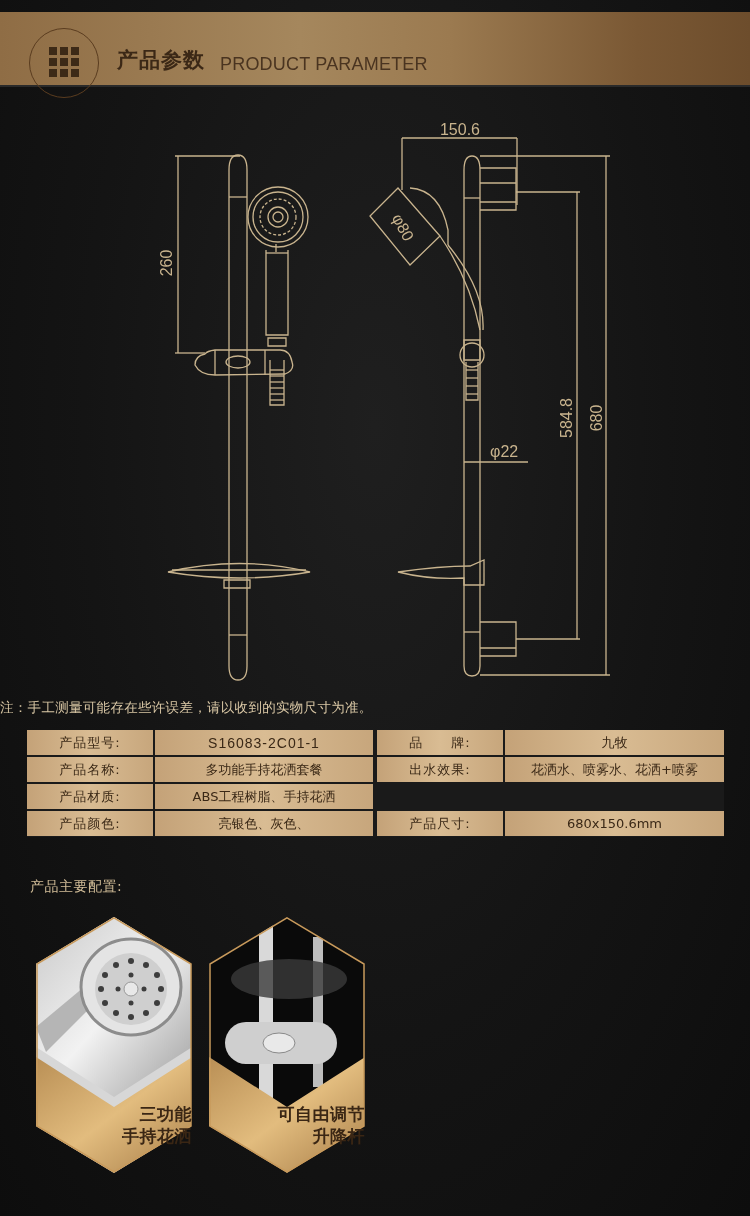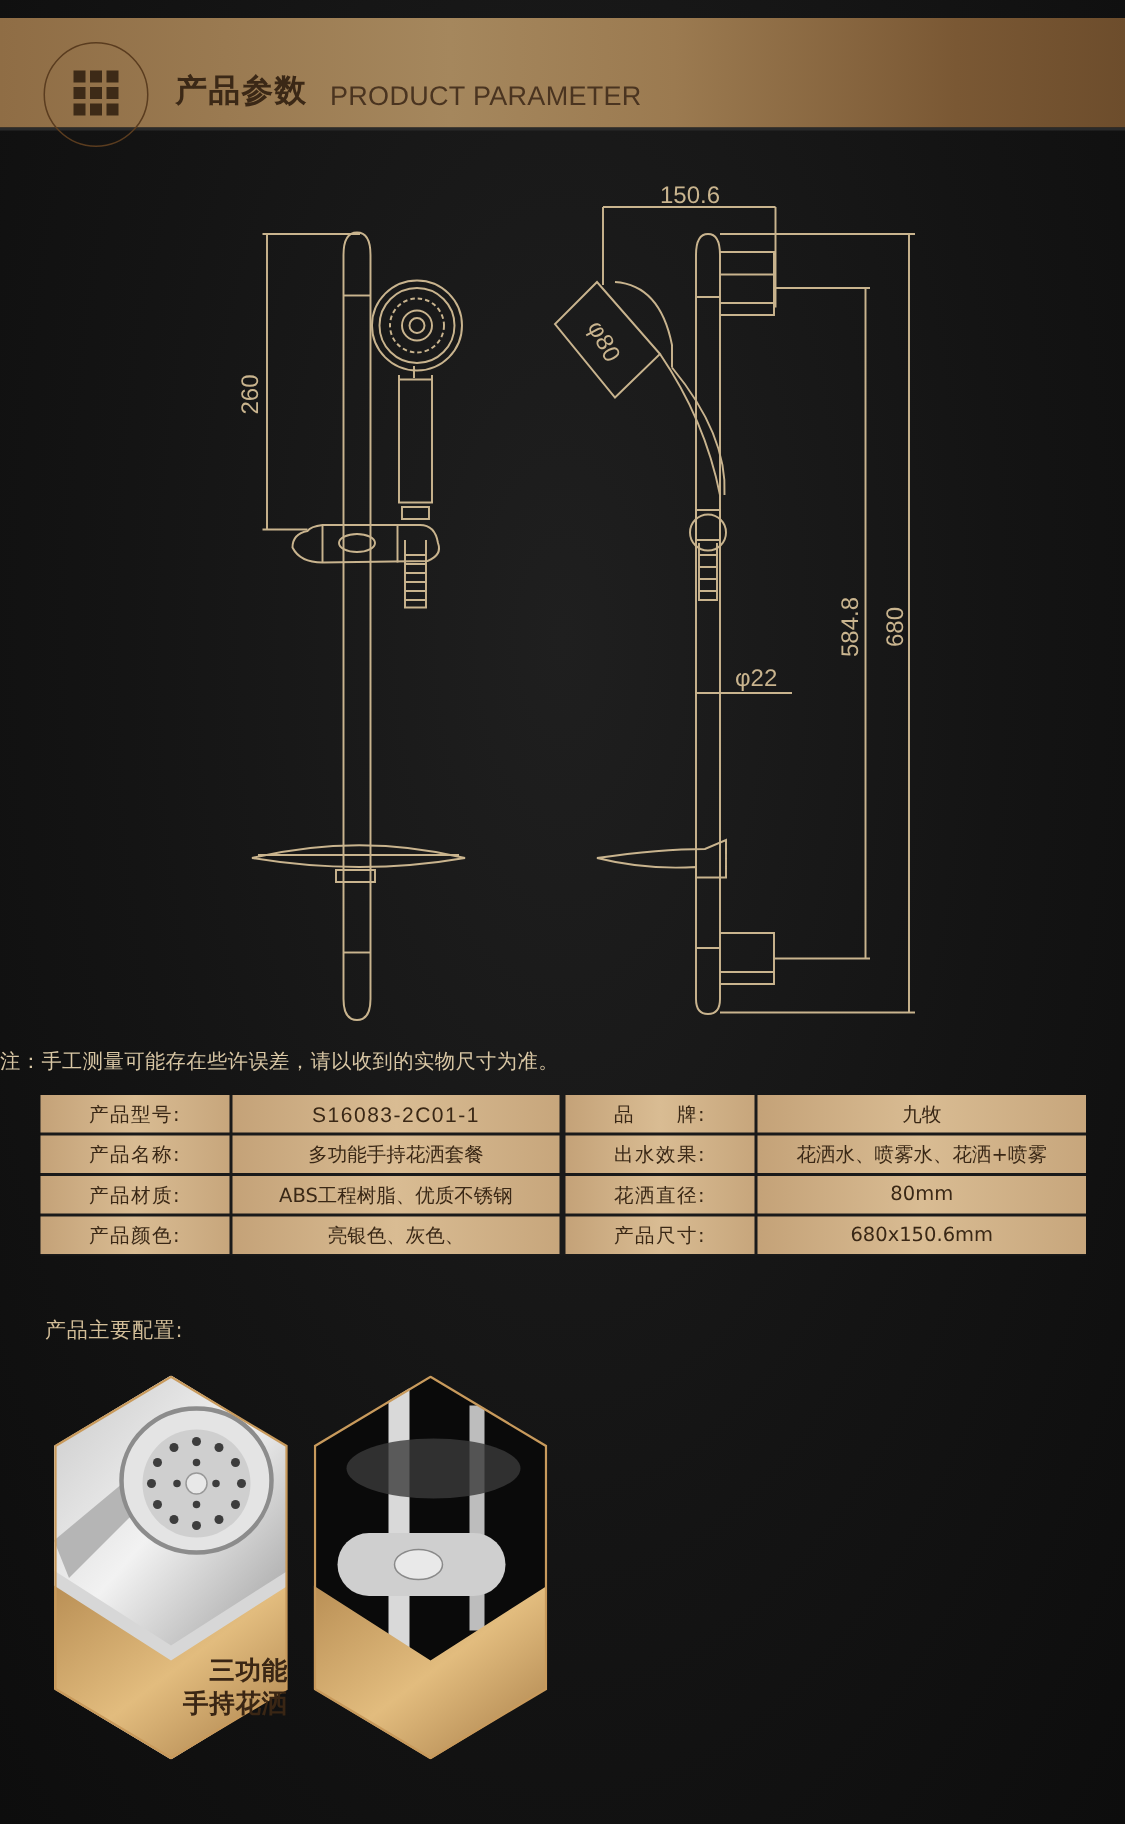--- a/index.html
+++ b/index.html
@@ -189,39 +189,35 @@
       <div class="spec-row" style="top:0px">
         <div class="spec-cell label">产品型号:</div>
         <div class="spec-cell value mono">S16083-2C01-1</div>
       </div>
       <div class="spec-row" style="top:27px">
         <div class="spec-cell label">产品名称:</div>
         <div class="spec-cell value">多功能手持花洒套餐</div>
       </div>
       <div class="spec-row" style="top:54px">
         <div class="spec-cell label">产品材质:</div>
-        <div class="spec-cell value">ABS工程树脂、优质不锈钢</div>
+        <div class="spec-cell value">ABS工程树脂、手持花洒</div>
       </div>
       <div class="spec-row" style="top:81px">
         <div class="spec-cell label">产品颜色:</div>
         <div class="spec-cell value">亮银色、灰色、</div>
       </div>
     </div>
     <div class="spec-half right">
       <div class="spec-row" style="top:0px">
         <div class="spec-cell label">品　　牌:</div>
         <div class="spec-cell value">九牧</div>
       </div>
       <div class="spec-row" style="top:27px">
         <div class="spec-cell label">出水效果:</div>
         <div class="spec-cell value">花洒水、喷雾水、花洒+喷雾</div>
-      </div>
-      <div class="spec-row" style="top:54px">
-        <div class="spec-cell label">花洒直径:</div>
-        <div class="spec-cell value">80mm</div>
       </div>
       <div class="spec-row" style="top:81px">
         <div class="spec-cell label">产品尺寸:</div>
         <div class="spec-cell value">680x150.6mm</div>
       </div>
     </div>
   </div>
 
   <div class="config-title">产品主要配置:</div>
 
@@ -286,17 +282,21 @@
         <rect width="156" height="256" fill="#0a0a0a"></rect>
         <rect x="50" y="0" width="14" height="200" fill="#d9d9d9"></rect>
         <rect x="104" y="20" width="10" height="150" fill="#bdbdbd"></rect>
         <ellipse cx="80" cy="62" rx="58" ry="20" fill="#3a3a3a" opacity="0.8"></ellipse>
         <rect x="16" y="105" width="112" height="42" rx="21" fill="#cfcfcf"></rect>
         <ellipse cx="70" cy="126" rx="16" ry="10" fill="#e9e9e9" stroke="#8a8a8a"></ellipse>
         <polygon points="0,140 78,190 156,140 156,256 0,256" fill="url(#goldGrad)"></polygon>
       </g>
       <polygon points="78,0.8 155,47 155,209 78,255 1,209 1,47" fill="none" stroke="#c89a5c" stroke-width="1.5"></polygon>
     </svg>
+    <div class="hex-label" style="top:186px">
+      <div>可自由调节</div>
+      <div>升降杆</div>
+    </div>
   </div>
 
 
 
 </div>
 
 </body></html>

